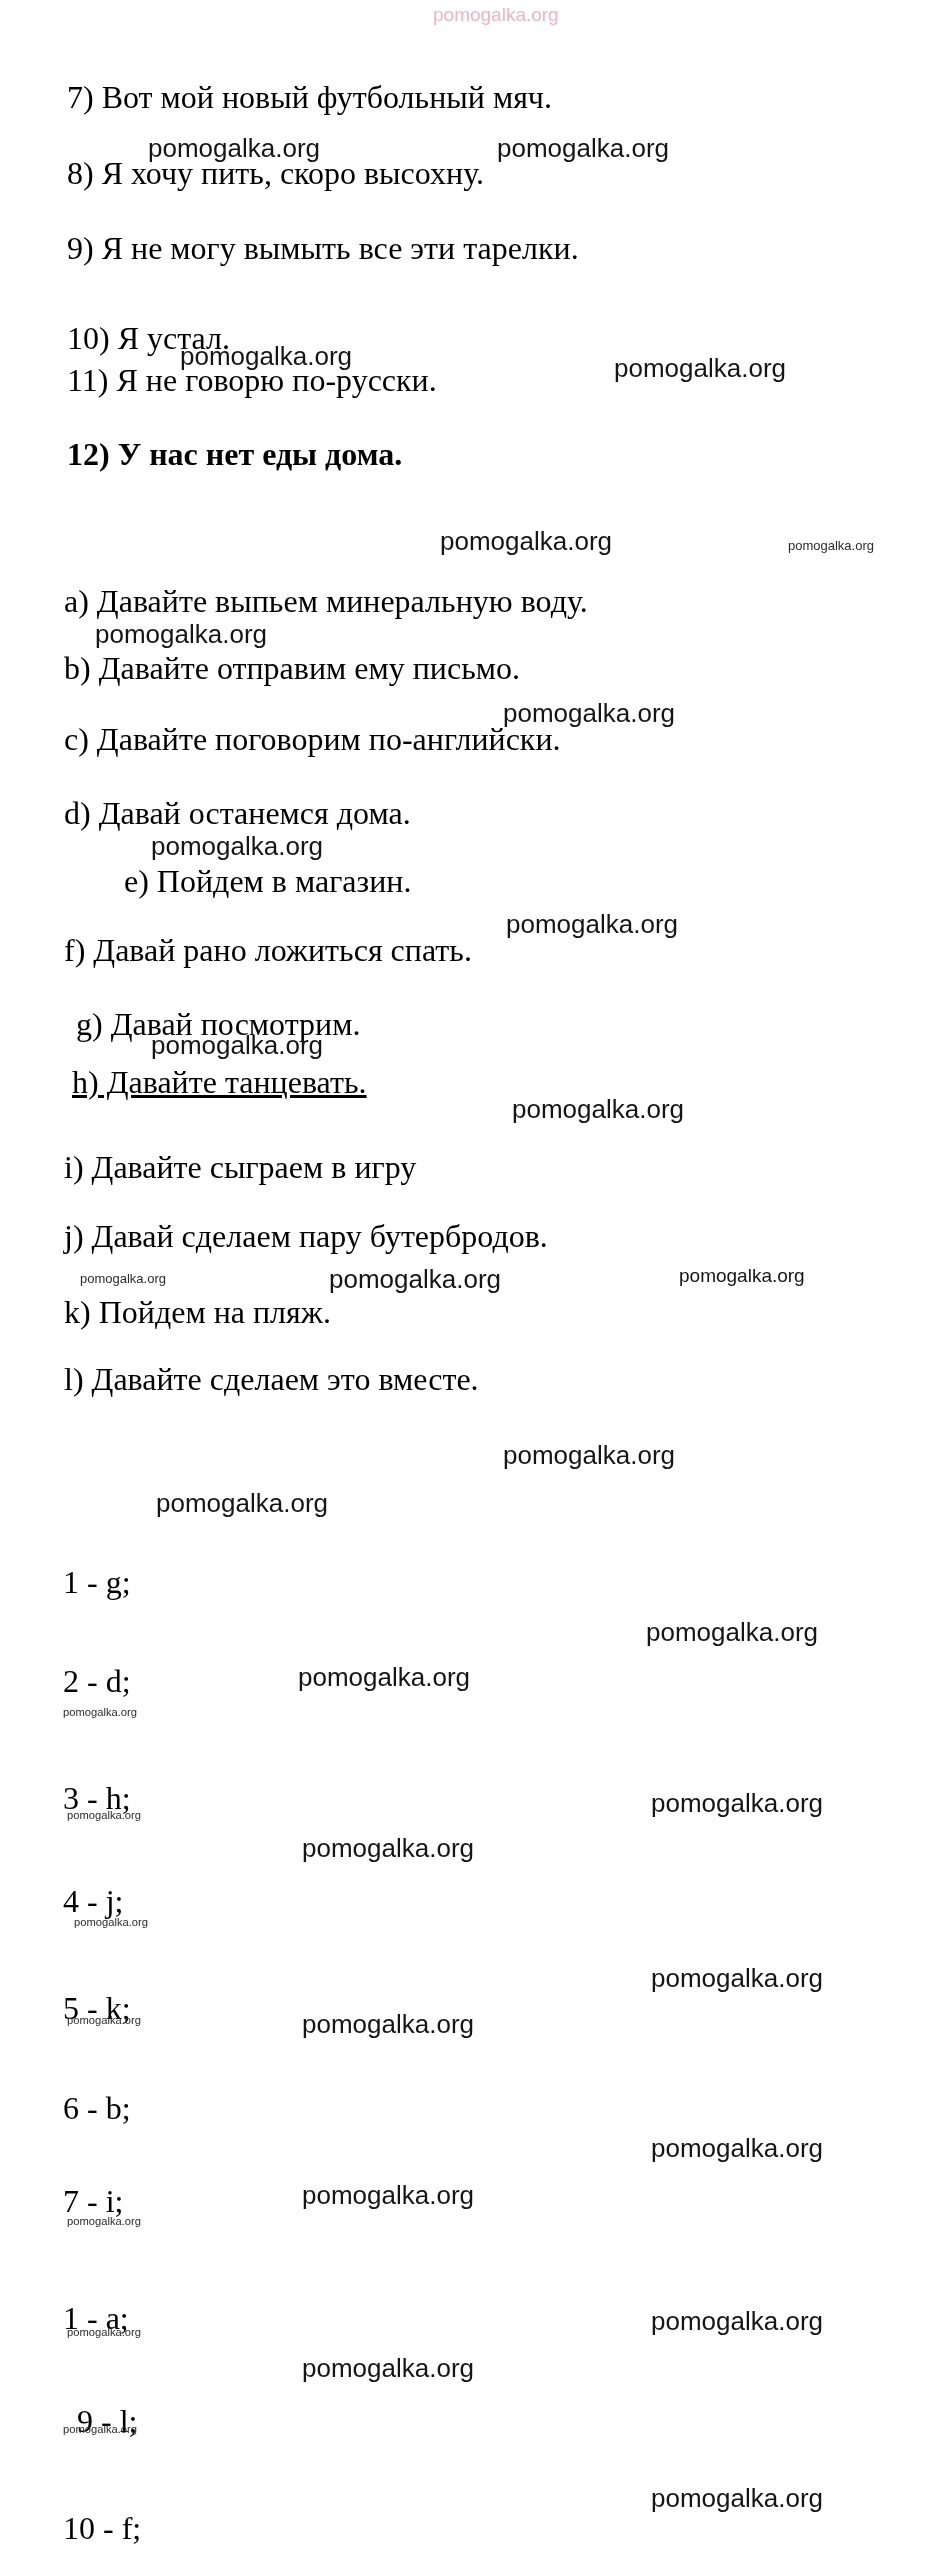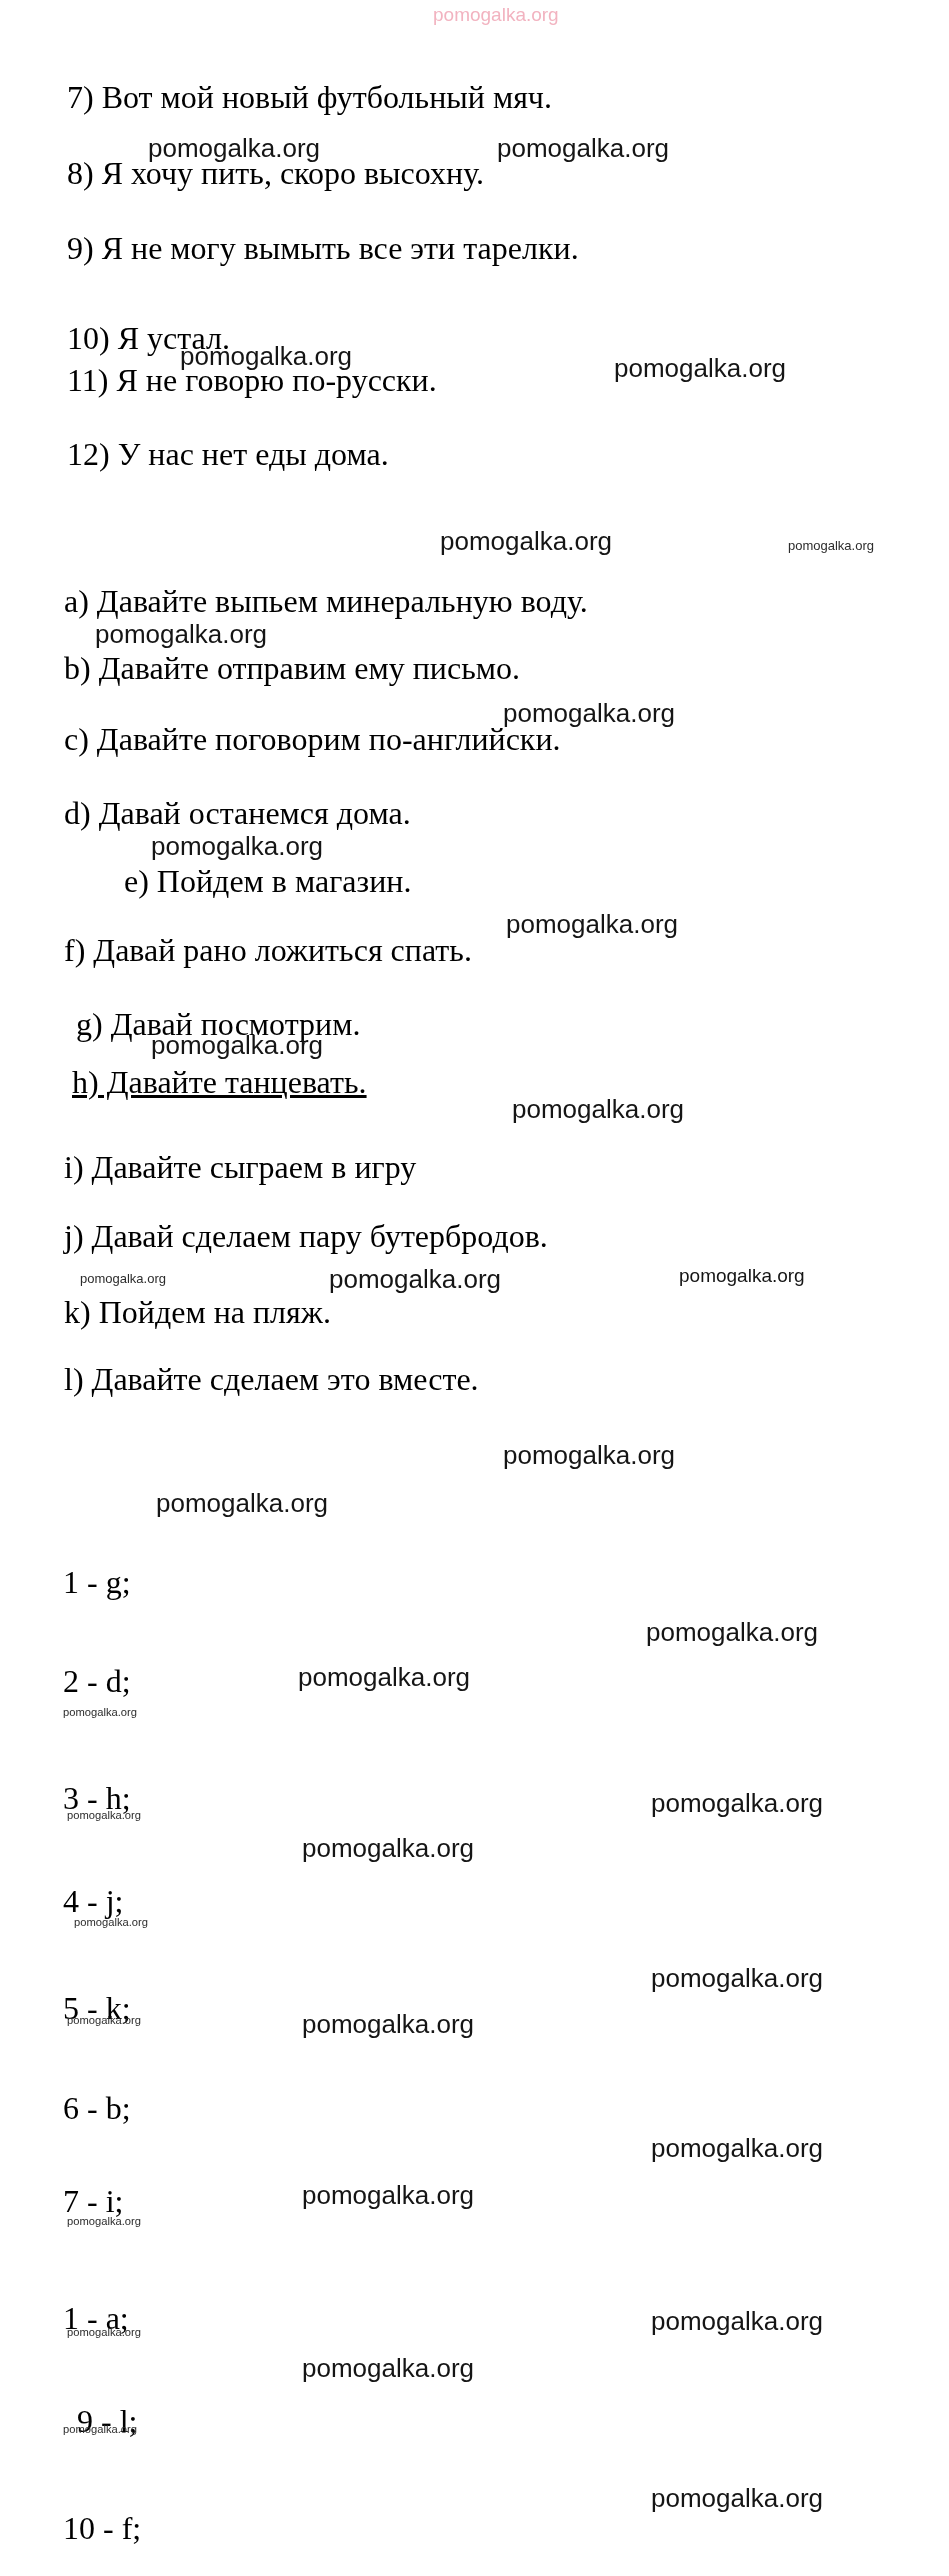--- a/index.html
+++ b/index.html
@@ -34,21 +34,21 @@
 </head>
 <body>
 
 <div class="page">
 
   <div class="line" style="left:67px;  top:80px;">7) Вот мой новый футбольный мяч.</div>
   <div class="line" style="left:67px;  top:156px;">8) Я хочу пить, скоро высохну.</div>
   <div class="line" style="left:67px;  top:231px;">9) Я не могу вымыть все эти тарелки.</div>
   <div class="line" style="left:67px;  top:321px;">10) Я устал.</div>
   <div class="line" style="left:67px;  top:363px;">11) Я не говорю по-русски.</div>
-  <div class="line" style="left:67px;  top:437px;">12) У нас нет еды дома.</div>
+  <div class="line" style="left:67px;  top:437px;font-weight:bold;">12) У нас нет еды дома.</div>
 
   <div class="line" style="left:64px;  top:584px;">a) Давайте выпьем минеральную воду.</div>
   <div class="line" style="left:64px;  top:651px;">b) Давайте отправим ему письмо.</div>
   <div class="line" style="left:64px;  top:722px;">c) Давайте поговорим по-английски.</div>
   <div class="line" style="left:64px;  top:796px;">d) Давай останемся дома.</div>
   <div class="line" style="left:76px;  top:864px;margin-left:48px;">e) Пойдем в магазин.</div>
   <div class="line" style="left:64px;  top:933px;">f) Давай рано ложиться спать.</div>
   <div class="line" style="left:64px;  top:1007px;margin-left:12px;">g) Давай посмотрим.</div>
   <div class="line" style="left:72px;  top:1065px;text-decoration:underline;">h) Давайте танцевать.</div>
   <div class="line" style="left:64px;  top:1150px;">i) Давайте сыграем в игру</div>

